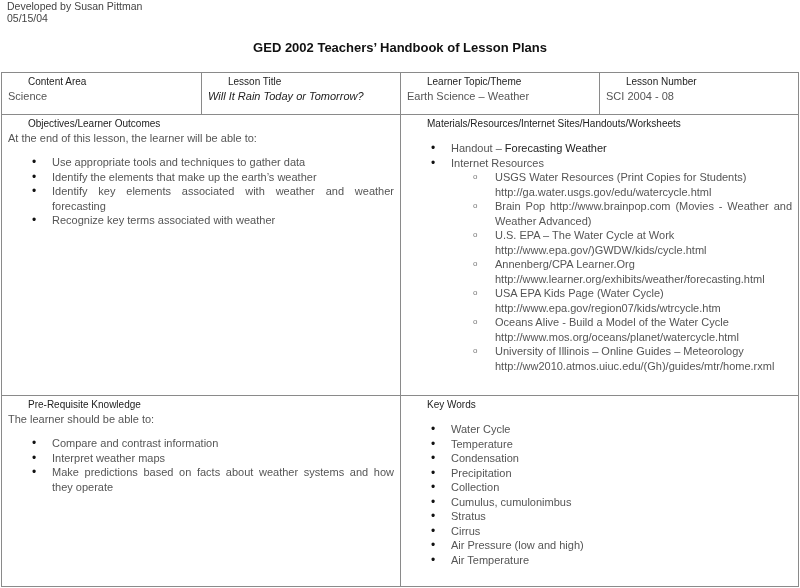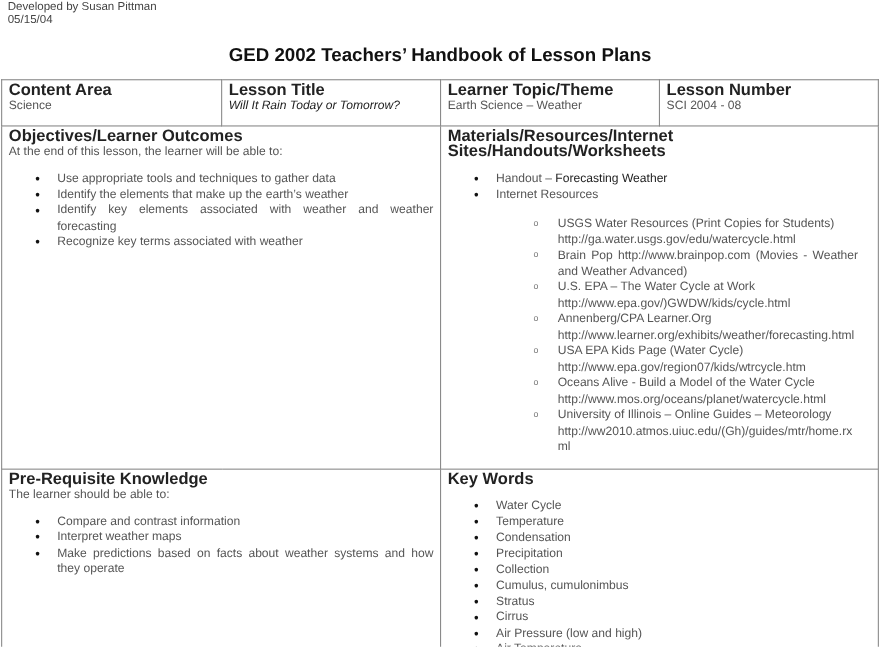--- a/index.html
+++ b/index.html
@@ -1,31 +1,31 @@
 <!DOCTYPE html>
 <html><head>
 <meta charset="utf-8">
 <style>
   html, body { margin:0; padding:0; background:#ffffff; }
   body { width:800px; height:588px; position:relative; overflow:hidden;
          font-family:"Liberation Sans", sans-serif; color:#555555; font-size:11px; }
   .meta { position:absolute; left:7px; top:0px; font-size:10.5px; line-height:12px; color:#444; }
   .doc-title { position:absolute; left:0; width:800px; top:40px; text-align:center;
-               font-weight:bold; font-size:17px; color:#111; }
+               font-weight:bold; font-size:13px; color:#111; }
   table.plan { position:absolute; left:1px; top:72px; width:797px; border-collapse:collapse;
                table-layout:fixed; }
   table.plan td { border:1.5px solid #8a8a8a; vertical-align:top; padding:2px 6px 0 6px; }
-  .hdr { font-weight:bold; color:#222; font-size:15px; line-height:14px; }
+  .hdr { font-weight:normal; color:#222; font-size:10px; line-height:14px;margin-left:20px; }
   .val { line-height:14px; }
   .ital { font-style:italic; font-weight:normal; color:#222; }
   .para { line-height:14px; }
   ul.bl { list-style:none; margin:10px 0 0 0; padding:0; }
   ul.bl > li { position:relative; padding-left:44px; line-height:14.5px; text-align:justify; }
   ul.bl > li::before { content:"\2022"; position:absolute; left:24px; top:0; color:#111; font-size:12px; }
-  ul.sub { list-style:none; margin:12px; padding:0; }
+  ul.sub { list-style:none; margin:0; padding:0; }
   ul.sub > li { position:relative; padding-left:44px; line-height:14.5px; }
   ul.sub > li::before { content:"o"; position:absolute; left:22px; top:0; font-size:8px; color:#777; }
   .bold { font-weight:normal; color:#222;margin-top:36px; }
   .url { display:block; }
 </style>
 </head>
 <body>
 
 <div class="meta">
   <div>Developed by Susan Pittman</div>

